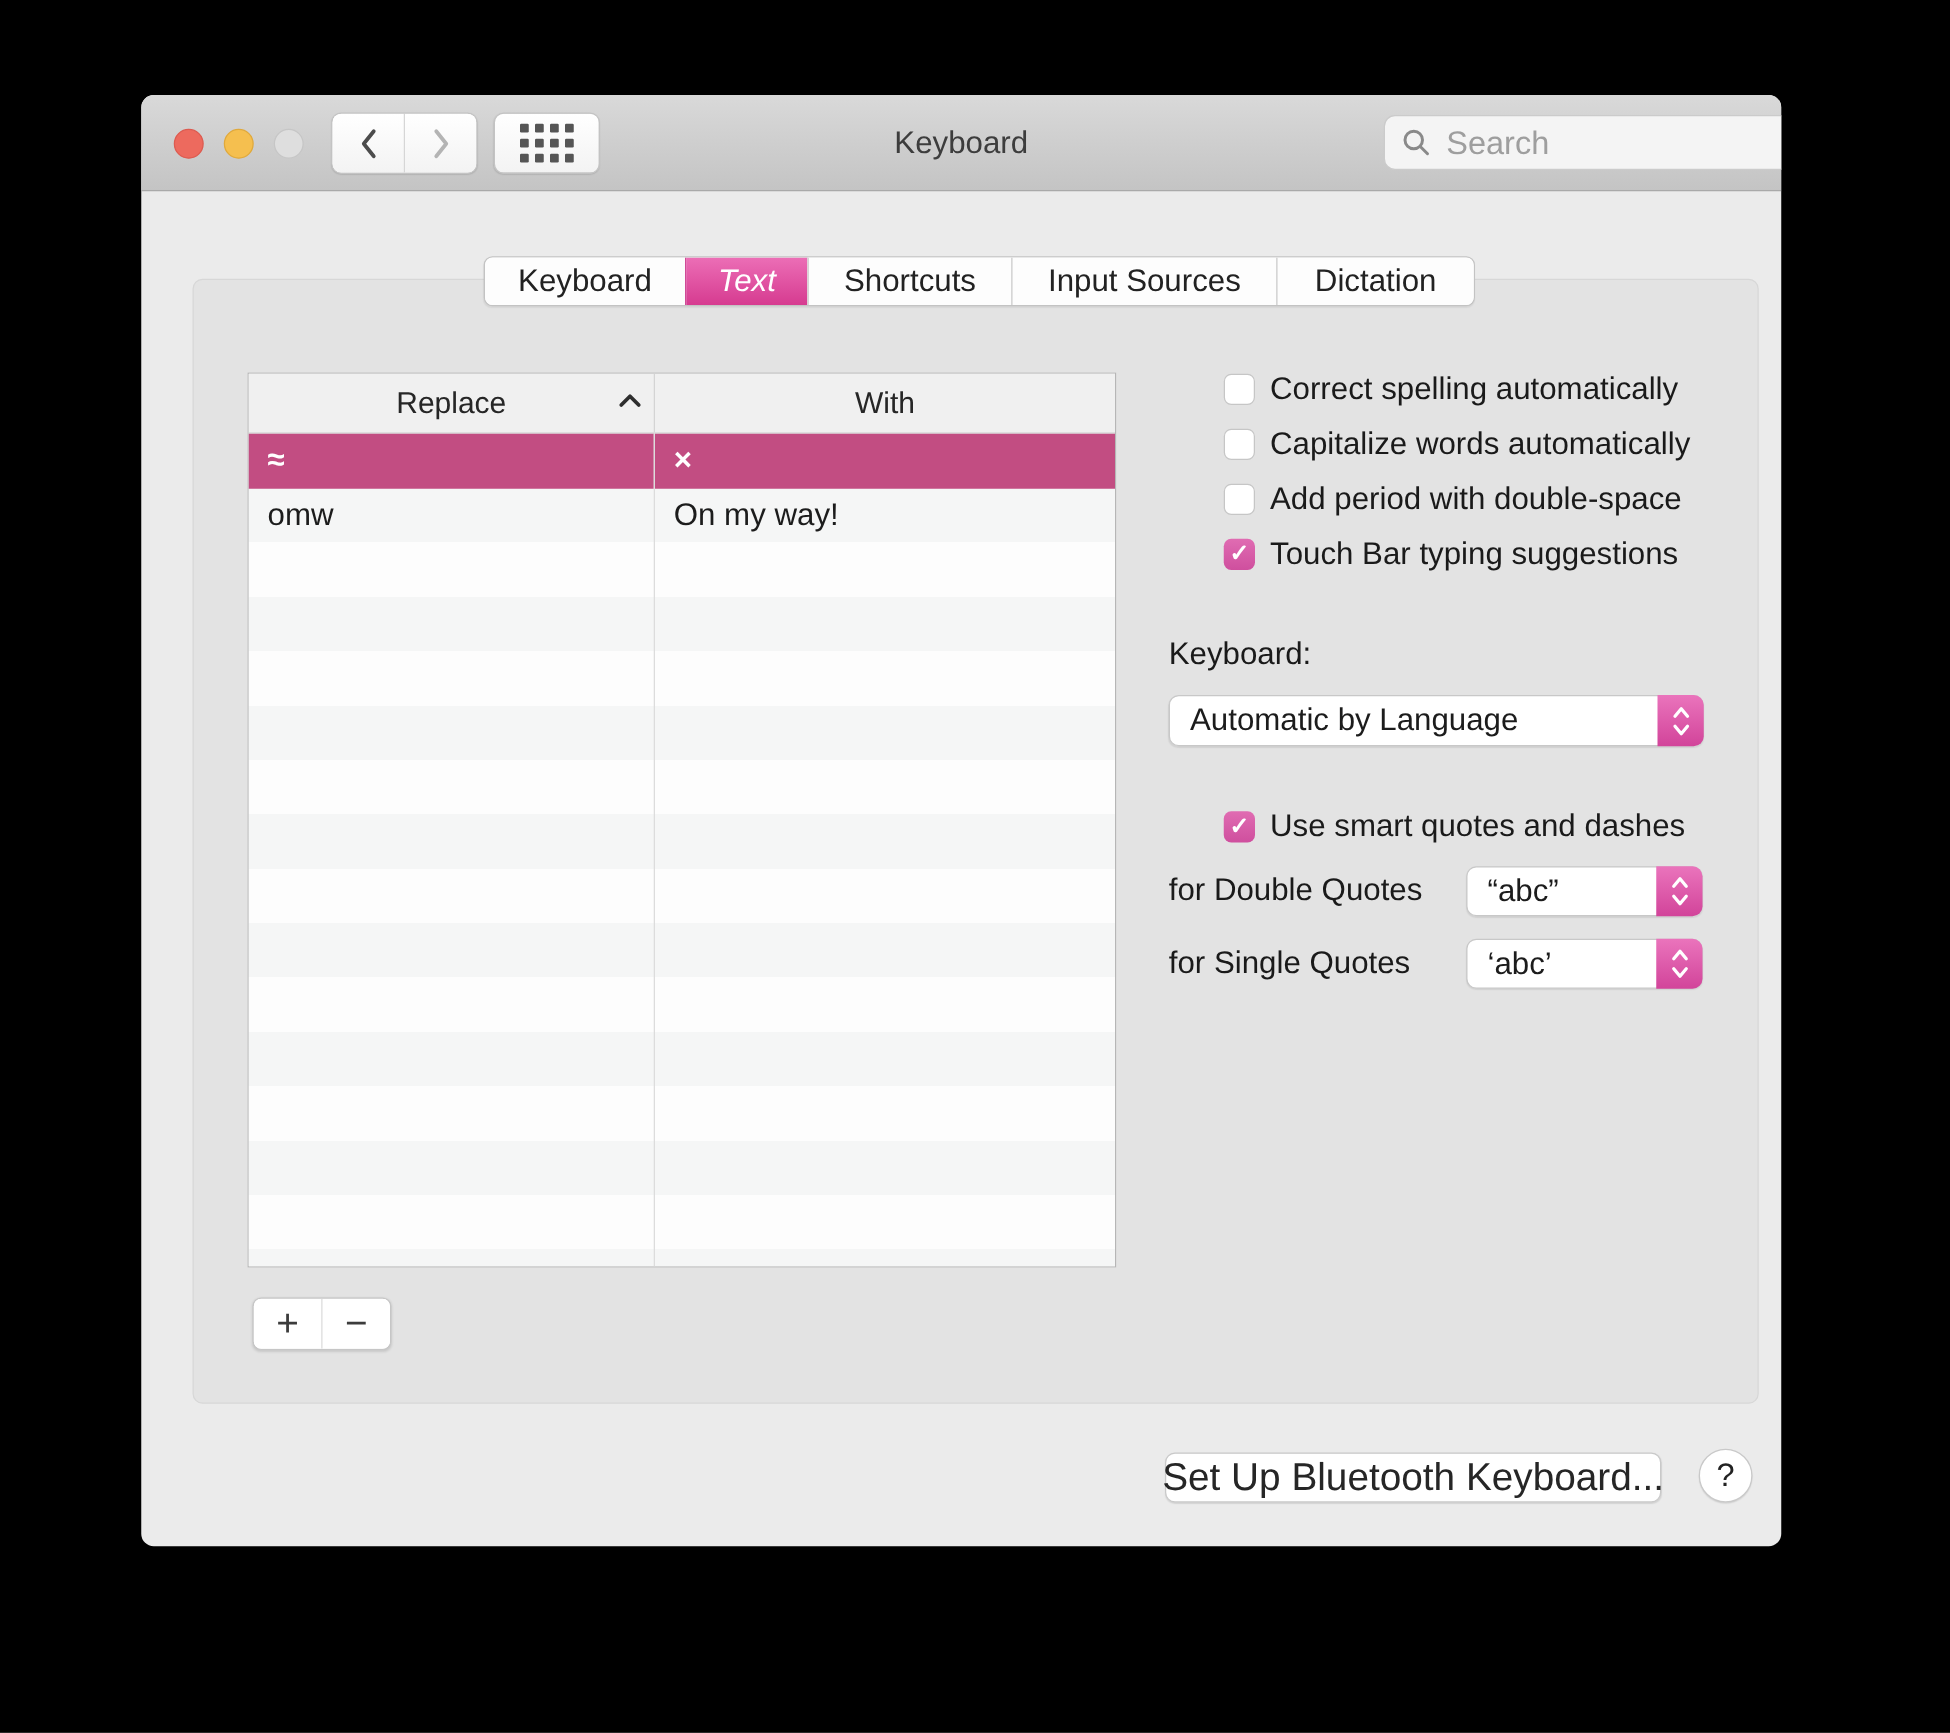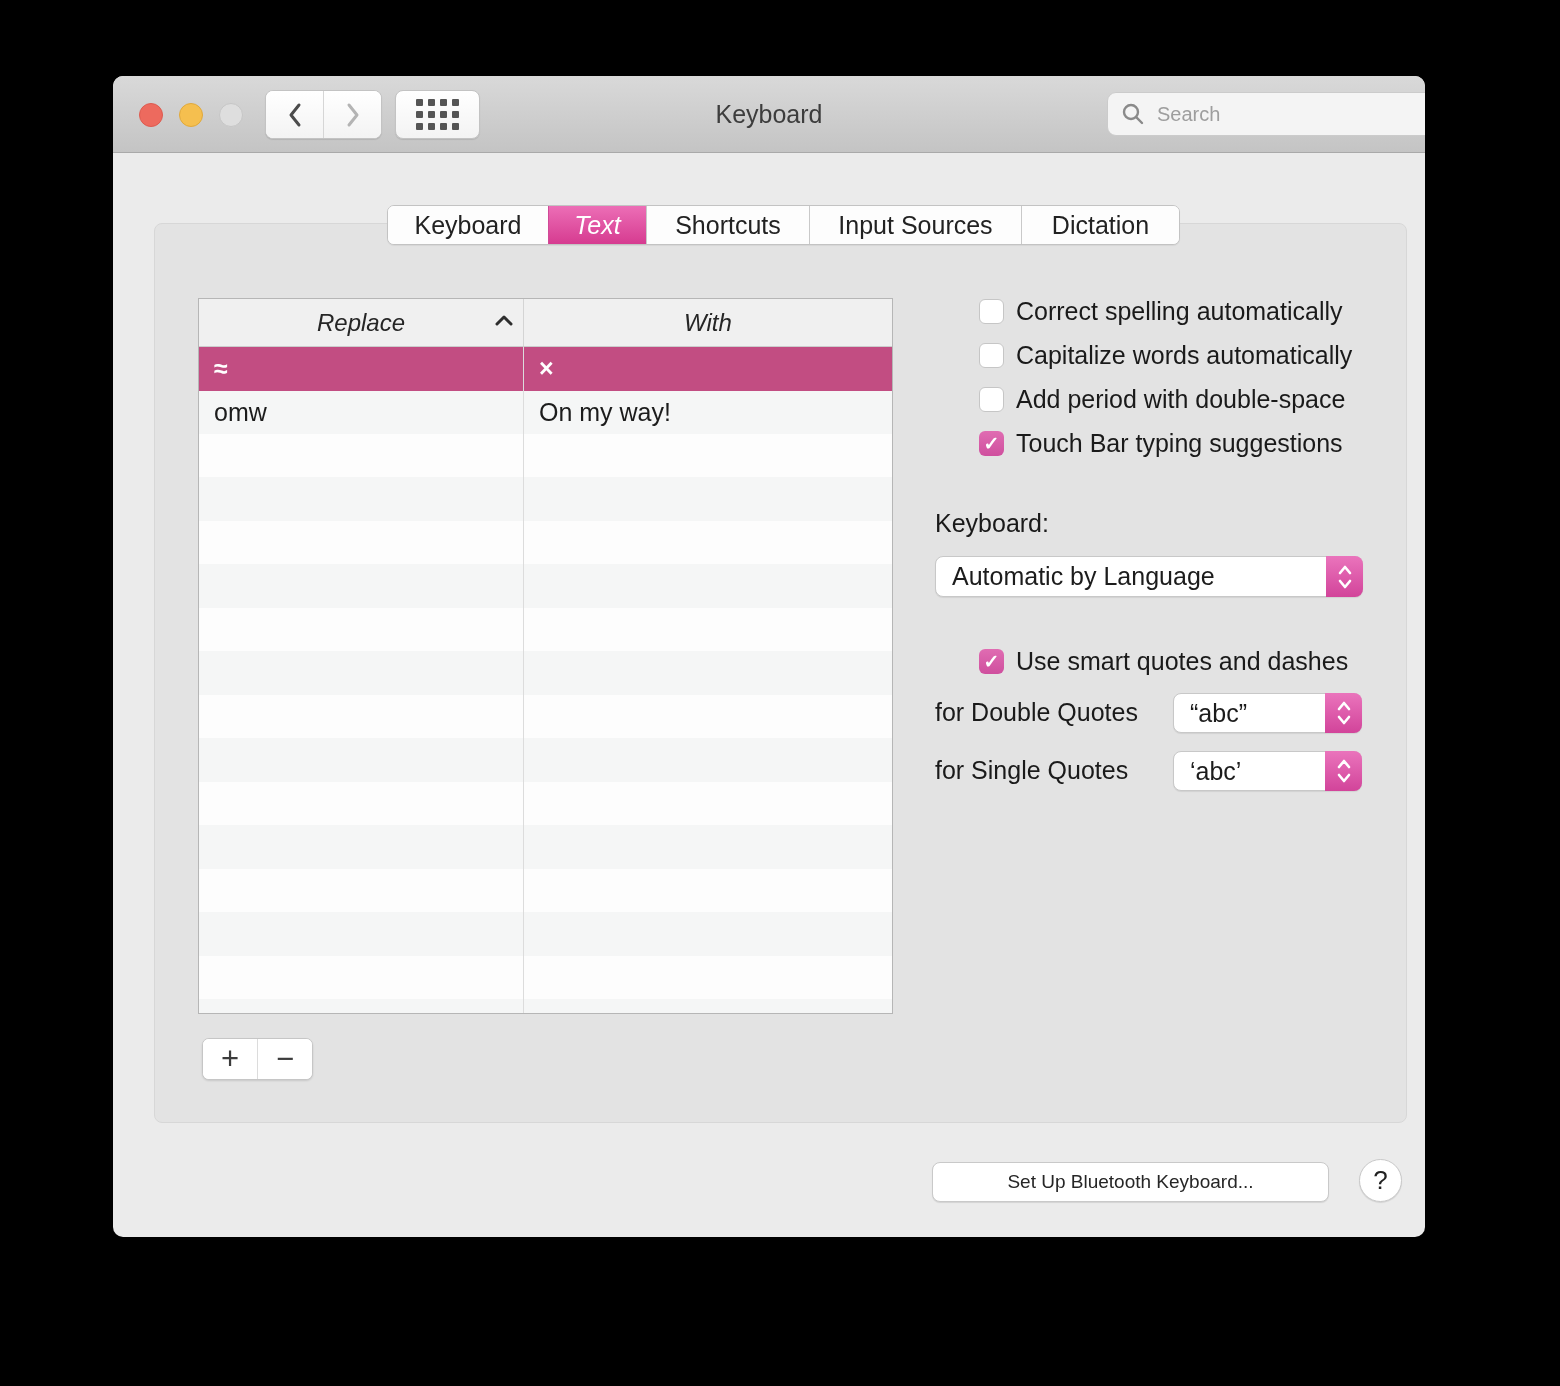--- a/index.html
+++ b/index.html
@@ -22,36 +22,36 @@
   .gridbtn{position:absolute;left:282px;top:14px;width:83px;height:47px;border:1px solid #c3c3c3;
            border-radius:8px;background:linear-gradient(#ffffff,#f3f3f3);display:flex;align-items:center;
            justify-content:center;box-shadow:0 1px 1px rgba(0,0,0,.10);}
   .gridicon{display:grid;grid-template-columns:repeat(4,7px);grid-auto-rows:7px;gap:5px;}
   .gridicon span{background:#555;border-radius:1px;}
   .wtitle{position:absolute;left:50%;transform:translateX(-50%);top:24px;font-size:25px;color:#3d3d3d;}
   .search{position:absolute;left:994px;top:16px;width:327px;height:44px;background:#f4f4f4;
           border:1px solid #cbcbcb;border-radius:9px;display:flex;align-items:center;box-sizing:border-box;}
   .search svg{margin-left:13px;flex:none;}
   .search input{border:none;outline:none;background:transparent;font-family:inherit;
-                font-size:20px;color:#333;margin-left:10px;width:250px;}
+                font-size:26px;color:#333;margin-left:10px;width:250px;}
   .search input::placeholder{color:#9e9e9e;}
   
   .pane{position:absolute;left:41px;top:147px;width:1253px;height:900px;background:#e3e3e3;
         border:1px solid #d7d7d7;border-radius:8px;box-sizing:border-box;}
   .tabs{position:absolute;left:274px;top:129px;height:38px;display:flex;border-radius:7px;
         overflow:hidden;border:1px solid #c3c3c3;background:#fdfdfd;box-shadow:0 1px 1px rgba(0,0,0,.06);}
   .tab{display:flex;align-items:center;justify-content:center;font-size:25px;color:#222;
        background:#fdfdfd;box-sizing:border-box;}
   .tab + .tab{border-left:1px solid #c9c9c9;}
   .tab.sel{background:linear-gradient(180deg,#ec6eb6,#d63b90);color:#fff;border-left-color:#d04a97;font-style:italic;}
   
   .table{position:absolute;left:85px;top:222px;width:695px;height:716px;background:#fdfdfd;
          border:1px solid #b6b6b6;box-sizing:border-box;}
   .thead{position:absolute;left:0;top:0;right:0;height:48px;background:#f0f0f0;
-         border-bottom:1px solid #cccccc;box-sizing:border-box;font-style:italic;}
+         border-bottom:1px solid #cccccc;box-sizing:border-box;}
   .th{position:absolute;top:0;height:48px;display:flex;align-items:center;justify-content:center;
       font-size:24px;color:#262626;}
   .th.c1{left:0;width:324px;}
   .th.c2{left:325px;right:0;}
   .sortcaret{position:absolute;left:294px;top:14px;}
   .vline{position:absolute;top:0;bottom:0;left:324px;width:1px;background:#d4d4d4;}
   .tbody{position:absolute;left:0;top:48px;right:0;bottom:0;
          background:repeating-linear-gradient(180deg,#fdfdfd 0px,#fdfdfd 43.5px,#f5f6f6 43.5px,#f5f6f6 87px);}
   .bodyline{position:absolute;top:48px;bottom:0;left:324px;width:1px;background:#dcdcdc;}
   .row{position:absolute;left:0;right:0;height:43.5px;display:flex;}
@@ -76,21 +76,21 @@
   .cblabel{margin-left:12px;font-size:25px;color:#1a1a1a;white-space:nowrap;}
   .flabel{position:absolute;left:822px;font-size:25px;color:#1a1a1a;}
   .popup{position:absolute;background:#fff;border:1px solid #c8c8c8;border-radius:8px;
          box-sizing:border-box;display:flex;align-items:center;box-shadow:0 1px 1px rgba(0,0,0,.08);}
   .popup .ptext{font-size:25px;color:#1c1c1c;padding-left:16px;white-space:nowrap;}
   .stepper{position:absolute;right:-1px;top:-1px;bottom:-1px;width:37px;border-radius:0 8px 8px 0;
            background:linear-gradient(180deg,#ea74bc,#d2449a);display:flex;align-items:center;justify-content:center;}
   
   .setupbtn{position:absolute;left:819px;top:1086px;width:397px;height:40px;background:#fff;
             border:1px solid #c9c9c9;border-radius:8px;display:flex;align-items:center;justify-content:center;
-            font-size:19px;color:#262626;box-shadow:0 1px 1px rgba(0,0,0,.10);box-sizing:border-box;white-space:nowrap;}
+            font-size:31px;color:#262626;box-shadow:0 1px 1px rgba(0,0,0,.10);box-sizing:border-box;white-space:nowrap;}
   .helpbtn{position:absolute;left:1246px;top:1083px;width:43px;height:43px;border-radius:50%;background:#fff;
            border:1px solid #c9c9c9;display:flex;align-items:center;justify-content:center;font-size:26px;
            color:#222;box-shadow:0 1px 1px rgba(0,0,0,.10);box-sizing:border-box;}
 </style>
 </head>
 <body>
 
 <div class="stage">
   <div class="window">
 

